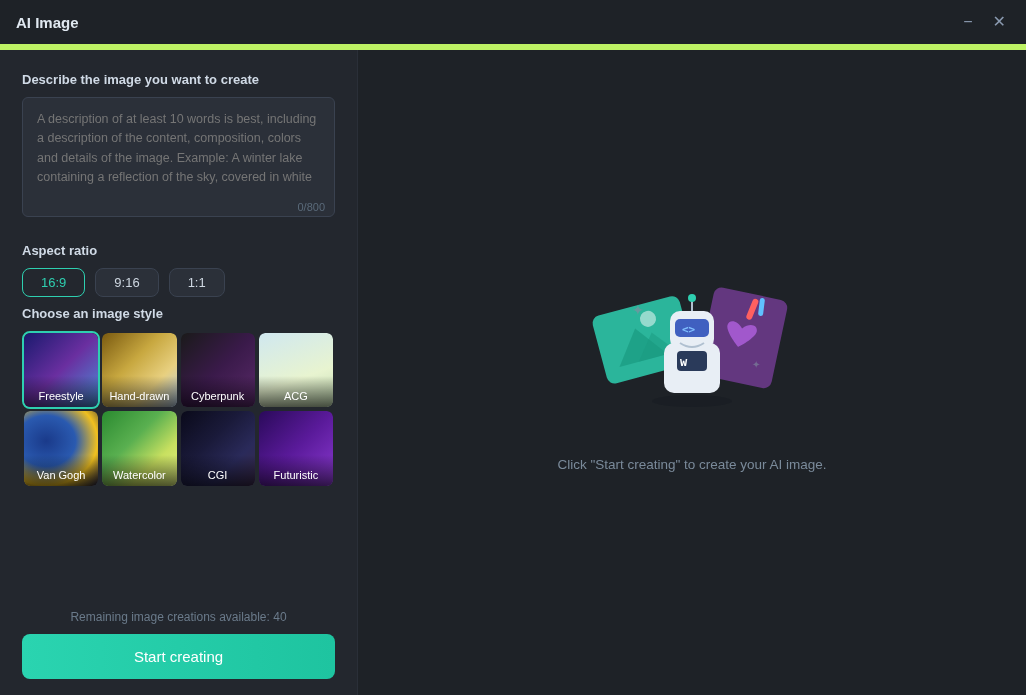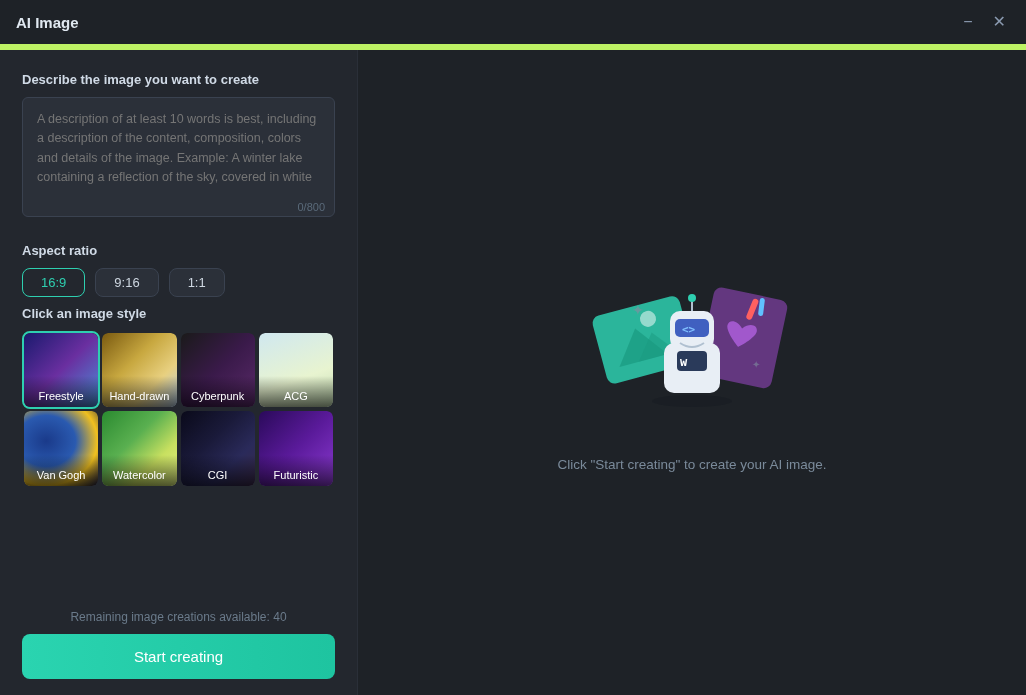--- a/index.html
+++ b/index.html
@@ -241,21 +241,21 @@
       <div class="aspect-ratio-section">
         <div class="section-label">Aspect ratio</div>
         <div class="ratio-buttons">
           <button class="ratio-btn active">16:9</button>
           <button class="ratio-btn">9:16</button>
           <button class="ratio-btn">1:1</button>
         </div>
       </div>
 
       <div class="image-style-section">
-        <div class="section-label">Click an image style</div>
+        <div class="section-label">Choose an image style</div>
         <div class="style-grid">
 
           <div class="style-item selected">
             <div class="style-thumb thumb-freestyle"></div>
             <span class="style-label">Freestyle</span>
           </div>
 
           <div class="style-item">
             <div class="style-thumb thumb-handdrawn"></div>
             <span class="style-label">Hand-drawn</span>

